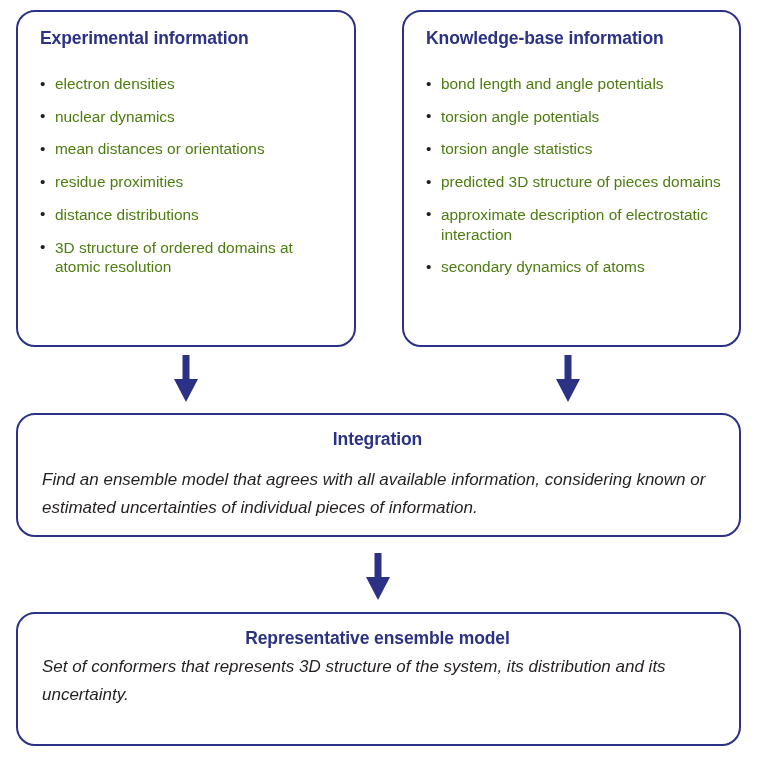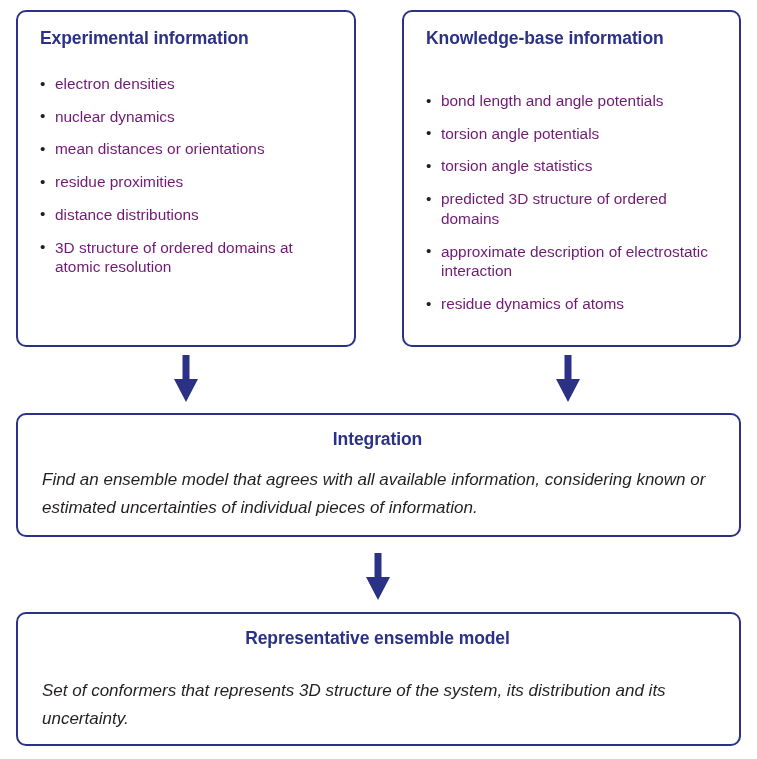--- a/index.html
+++ b/index.html
@@ -18,21 +18,21 @@
     height: 759px;
     background: #ffffff;
     overflow: hidden;
   }
 
   
   .box {
     position: absolute;
     box-sizing: border-box;
     border: 2.5px solid #2b3285;
-    border-radius: 10px;
+    border-radius: 19px;
     background: #ffffff;
   }
 
   
   .box-title {
     color: #2b3285;
     font-weight: bold;
     font-size: 17.5px;
     line-height: 1.2;
     letter-spacing: -0.1px;
@@ -42,21 +42,21 @@
   }
   .title-center {
     text-align: center;
   }
 
   
   ul.bullets {
     list-style: none;
     margin: 0;
     padding: 0;
-    color: #701a75;
+    color: #4d7c0f;
     font-size: 15.4px;
     line-height: 1.28;
   }
   ul.bullets li {
     position: relative;
     padding-left: 15px;
     margin-bottom: 13px;
   }
   ul.bullets li:last-child {
     margin-bottom: 0;
@@ -93,21 +93,21 @@
 
   #box-knowledge {
     left: 402px;
     top: 10px;
     width: 339px;
     height: 337px;
   }
   #box-knowledge .inner {
     padding: 16px 10px 0 22px;
   }
-  #box-knowledge .box-title { margin-bottom: 42px; }
+  #box-knowledge .box-title { margin-bottom: 25px; }
 
   #box-integration {
     left: 16px;
     top: 413px;
     width: 725px;
     height: 124px;
   }
   #box-integration .inner {
     padding: 14px 26px 0 24px;
   }
@@ -115,21 +115,21 @@
 
   #box-representative {
     left: 16px;
     top: 612px;
     width: 725px;
     height: 134px;
   }
   #box-representative .inner {
     padding: 14px 26px 0 24px;
   }
-  #box-representative .box-title { margin-bottom: 28px; }
+  #box-representative .box-title { margin-bottom: 4px; }
 
   
   .arrow {
     position: absolute;
   }
   #arrow-left  { left: 173px; top: 355px; }
   #arrow-right { left: 555px; top: 355px; }
   #arrow-mid   { left: 365px; top: 553px; }
 </style>
 </head>
@@ -151,23 +151,23 @@
     </div>
   </div>
 
   <div class="box" id="box-knowledge">
     <div class="inner">
       <div class="box-title title-left">Knowledge-base information</div>
       <ul class="bullets">
         <li>bond length and angle potentials</li>
         <li>torsion angle potentials</li>
         <li>torsion angle statistics</li>
-        <li>predicted 3D structure of ordered domains</li>
+        <li>predicted 3D structure of pieces domains</li>
         <li>approximate description of electrostatic interaction</li>
-        <li>residue dynamics of atoms</li>
+        <li>secondary dynamics of atoms</li>
       </ul>
     </div>
   </div>
 
   <div class="arrow" id="arrow-left">
     <svg width="26" height="48" viewBox="0 0 26 48" aria-hidden="true">
       <polygon points="9.5,0 16.5,0 16.5,24 25,24 13,47 1,24 9.5,24" fill="#2b3285"></polygon>
     </svg>
   </div>
 

